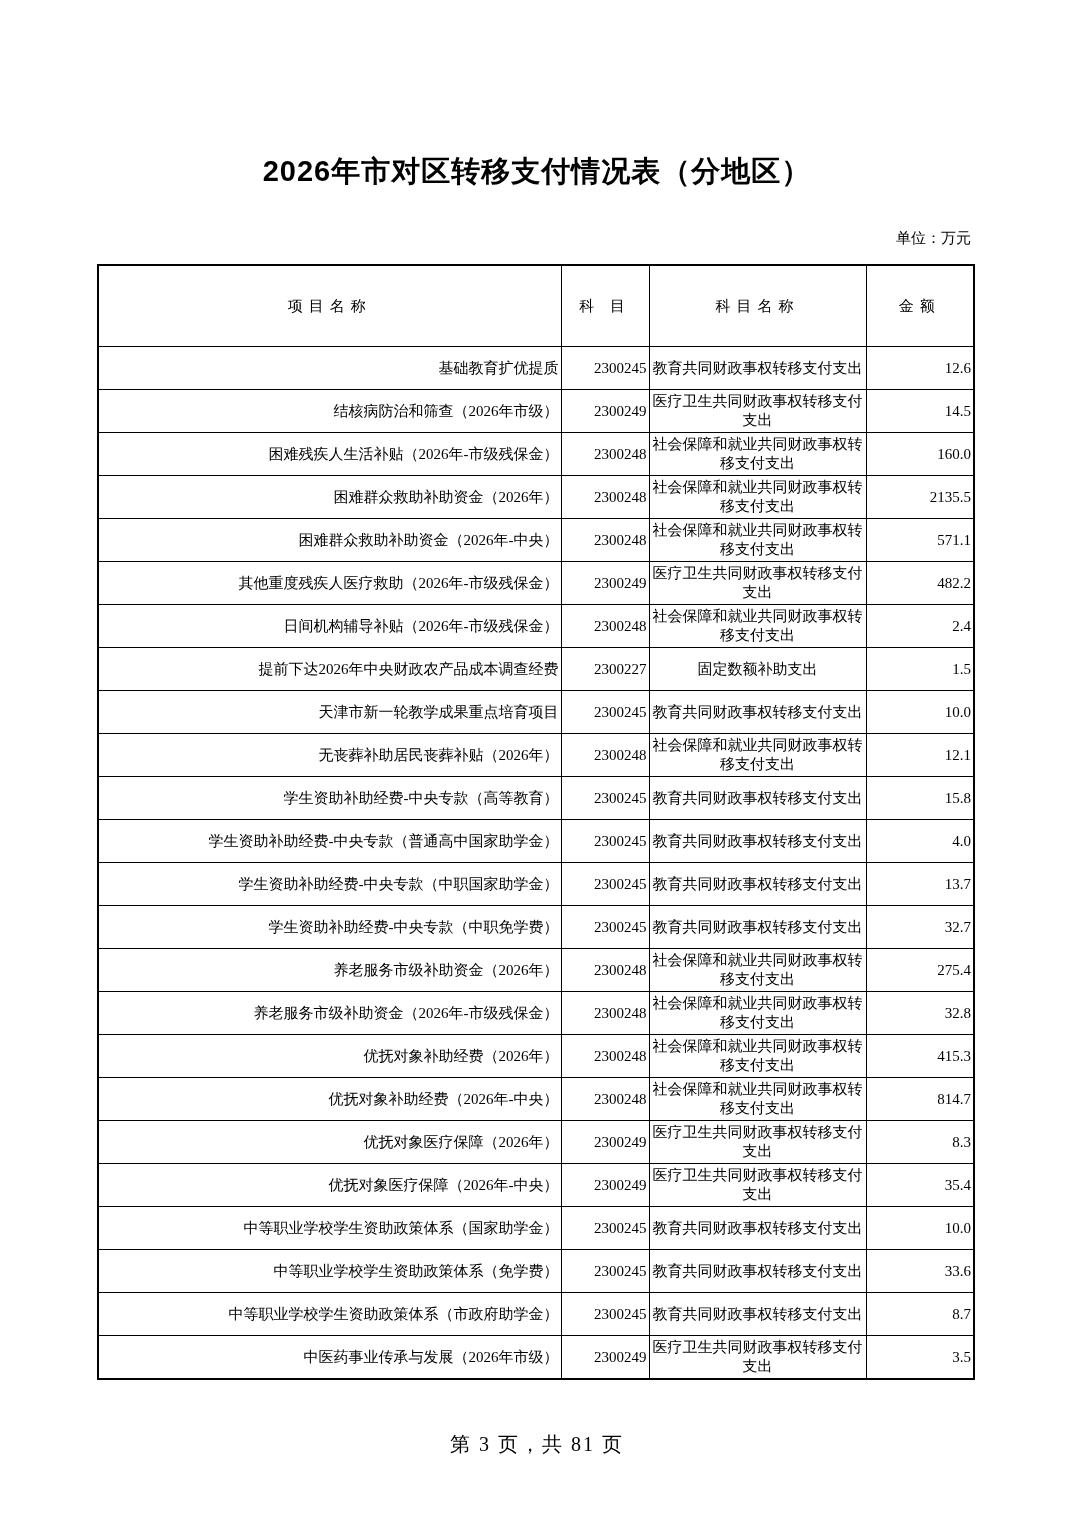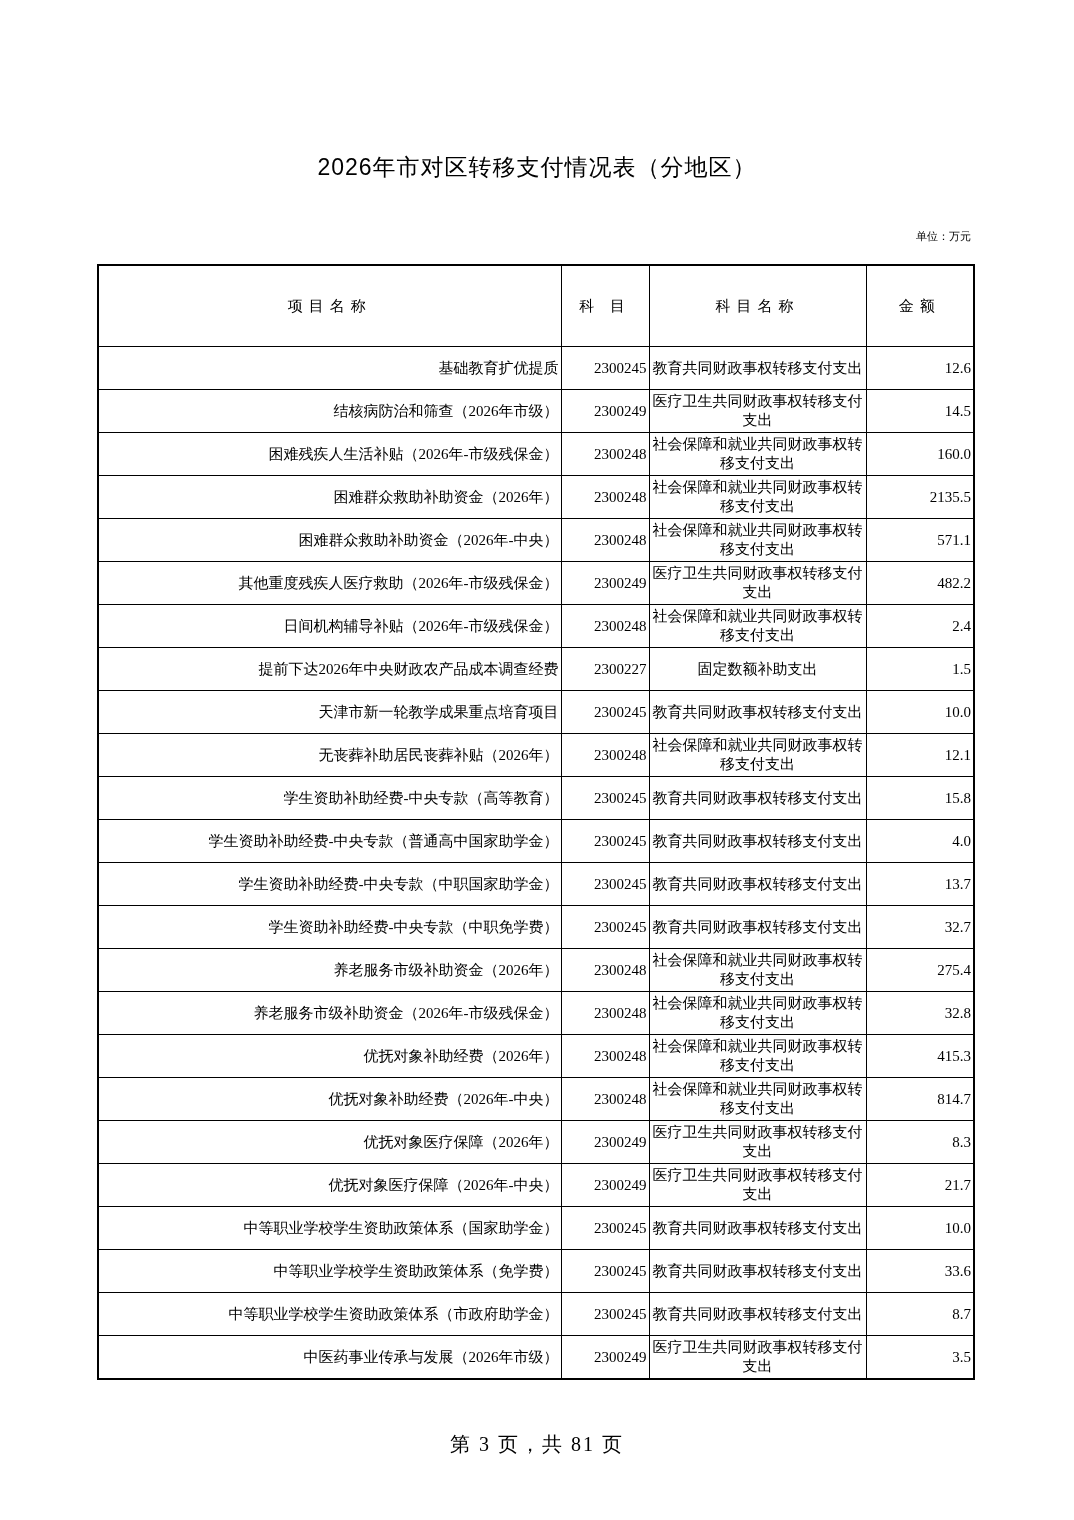--- a/index.html
+++ b/index.html
@@ -16,32 +16,32 @@
     color: #000000;
     overflow: hidden;
   }
   .title {
     position: absolute;
     top: 152px;
     left: 0;
     width: 100%;
     text-align: center;
     font-family: "Liberation Sans", "DejaVu Sans", sans-serif;
-    font-weight: normal;
-    font-size: 23px;
+    font-weight: bold;
+    font-size: 29px;
     letter-spacing: 1px;
     margin: 0;
   }
   .unit-label {
     position: absolute;
     top: 229px;
     left: 97px;
     width: 874px;
     text-align: right;
-    font-size: 11px;
+    font-size: 15px;
   }
   table.grid {
     position: absolute;
     top: 264px;
     left: 97px;
     width: 876px;
     border-collapse: collapse;
     table-layout: fixed;
     border: 2px solid #000000;
   }
@@ -224,21 +224,21 @@
         <tr>
           <td class="cell-project">优抚对象医疗保障（2026年）</td>
           <td class="cell-code">2300249</td>
           <td class="cell-subject">医疗卫生共同财政事权转移支付支出</td>
           <td class="cell-amount">8.3</td>
         </tr>
         <tr>
           <td class="cell-project">优抚对象医疗保障（2026年-中央）</td>
           <td class="cell-code">2300249</td>
           <td class="cell-subject">医疗卫生共同财政事权转移支付支出</td>
-          <td class="cell-amount">21.7</td>
+          <td class="cell-amount">35.4</td>
         </tr>
         <tr>
           <td class="cell-project">中等职业学校学生资助政策体系（国家助学金）</td>
           <td class="cell-code">2300245</td>
           <td class="cell-subject">教育共同财政事权转移支付支出</td>
           <td class="cell-amount">10.0</td>
         </tr>
         <tr>
           <td class="cell-project">中等职业学校学生资助政策体系（免学费）</td>
           <td class="cell-code">2300245</td>

